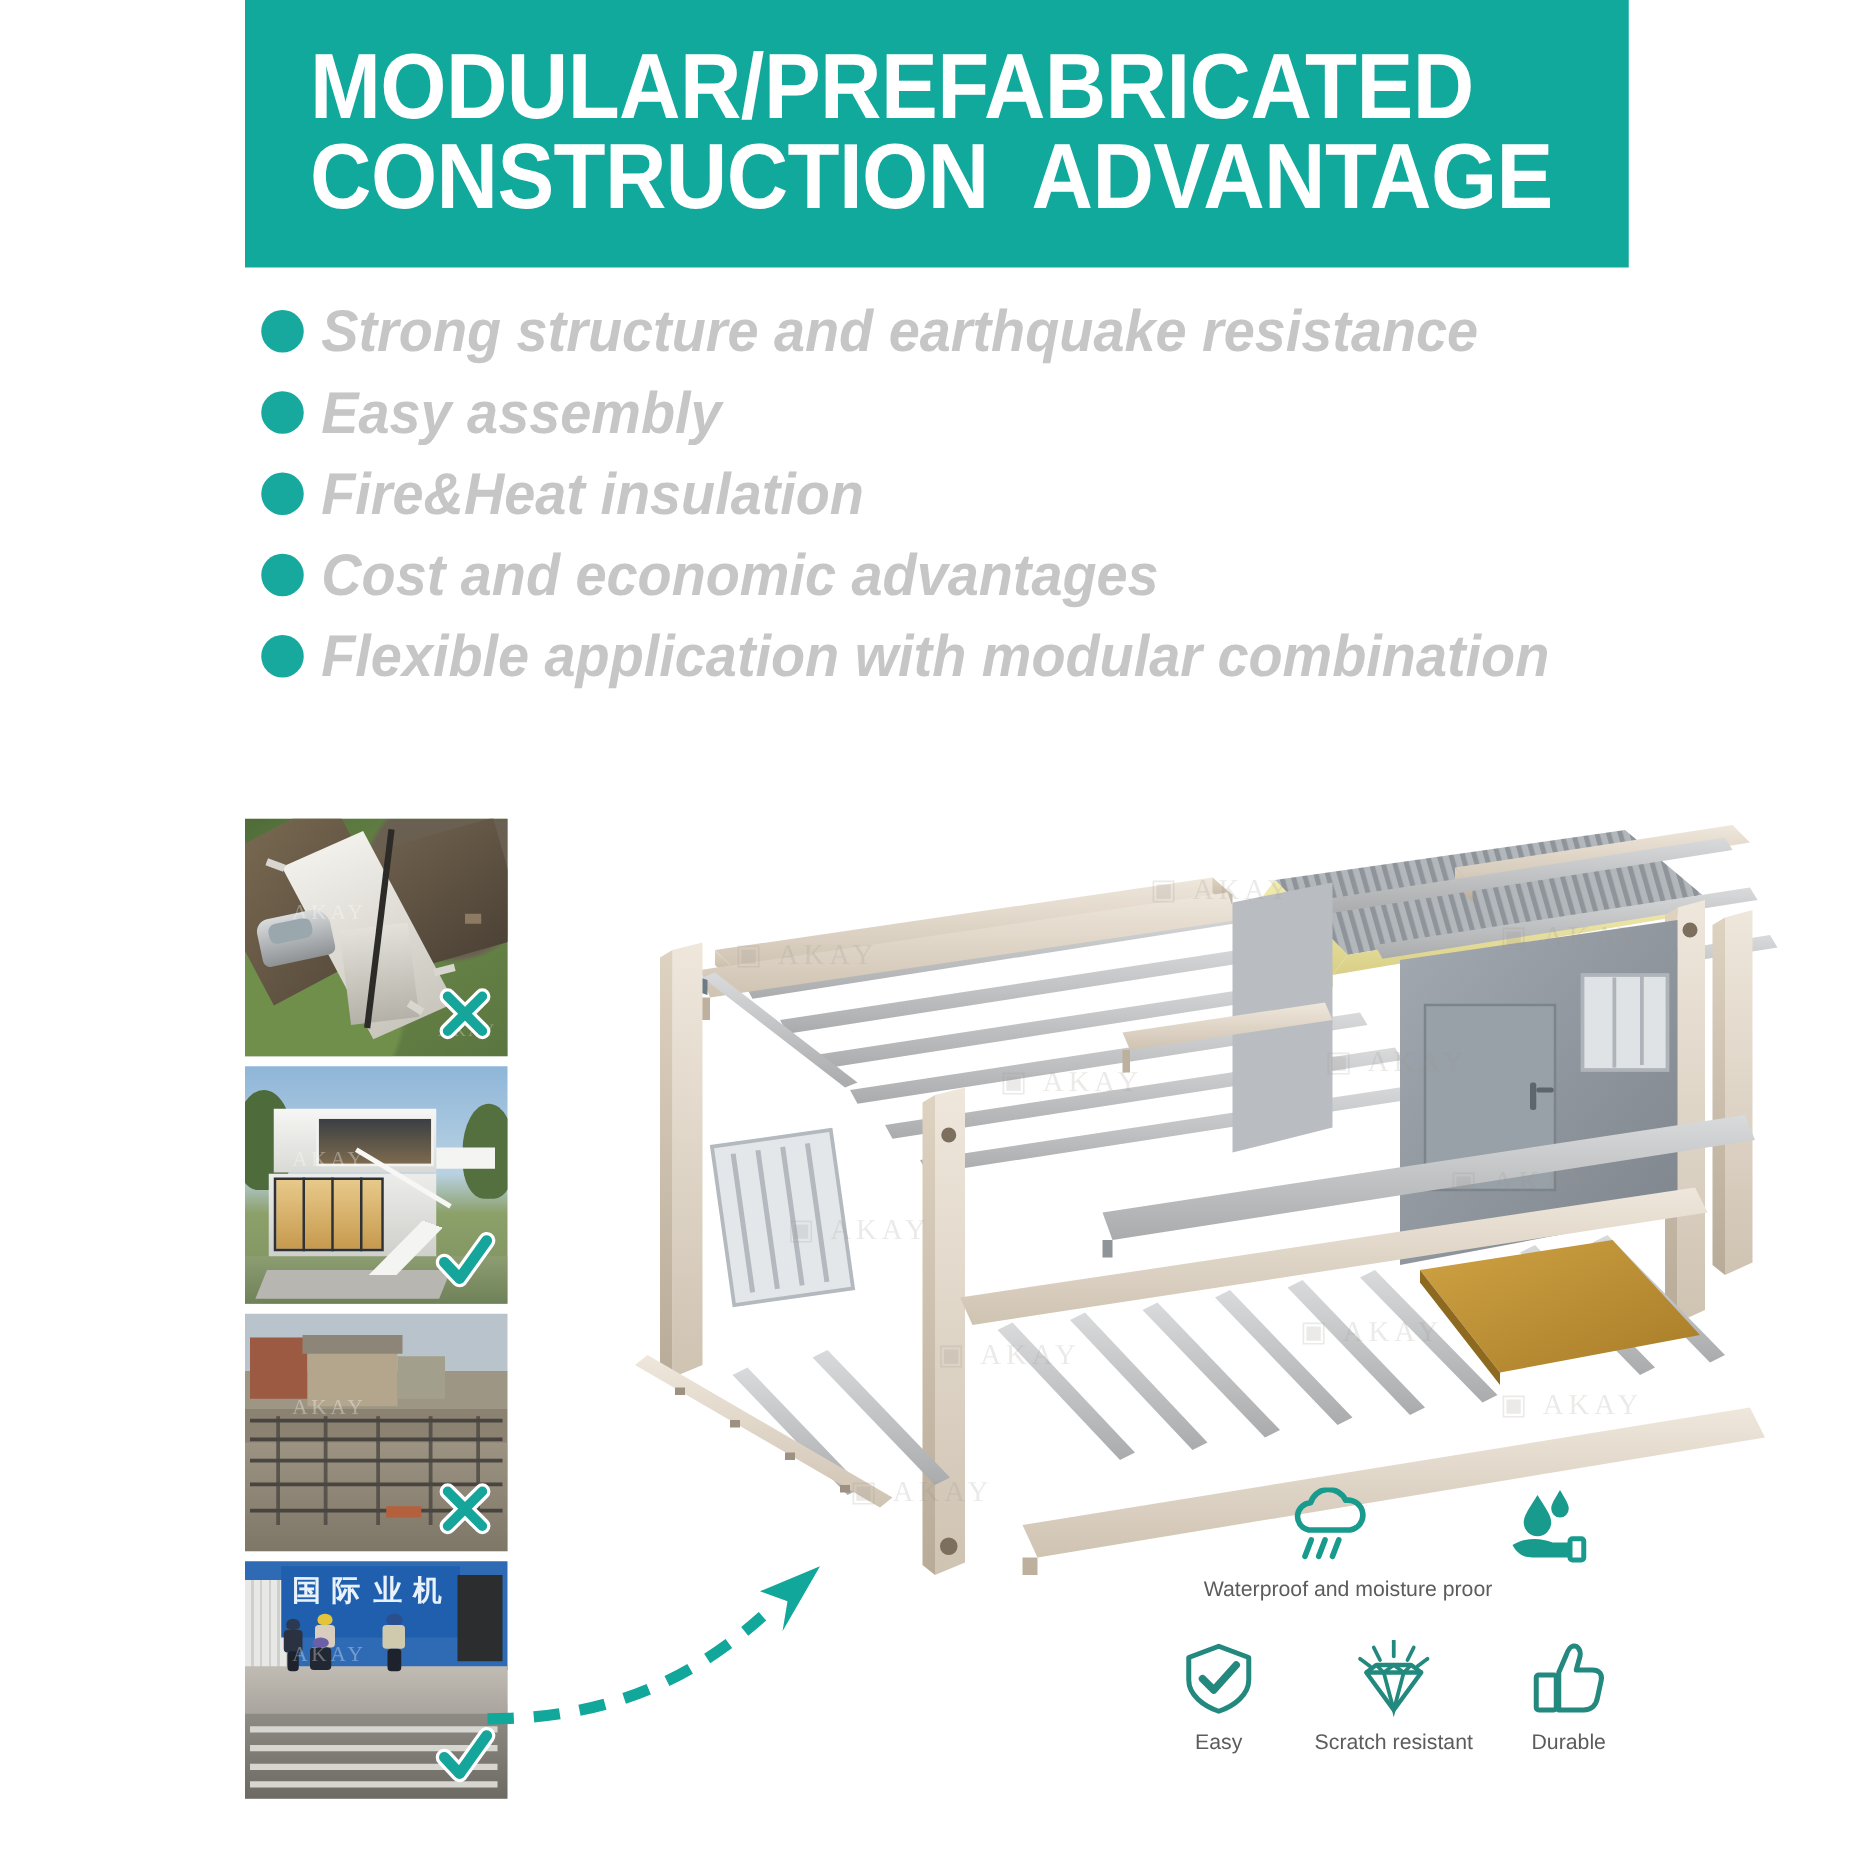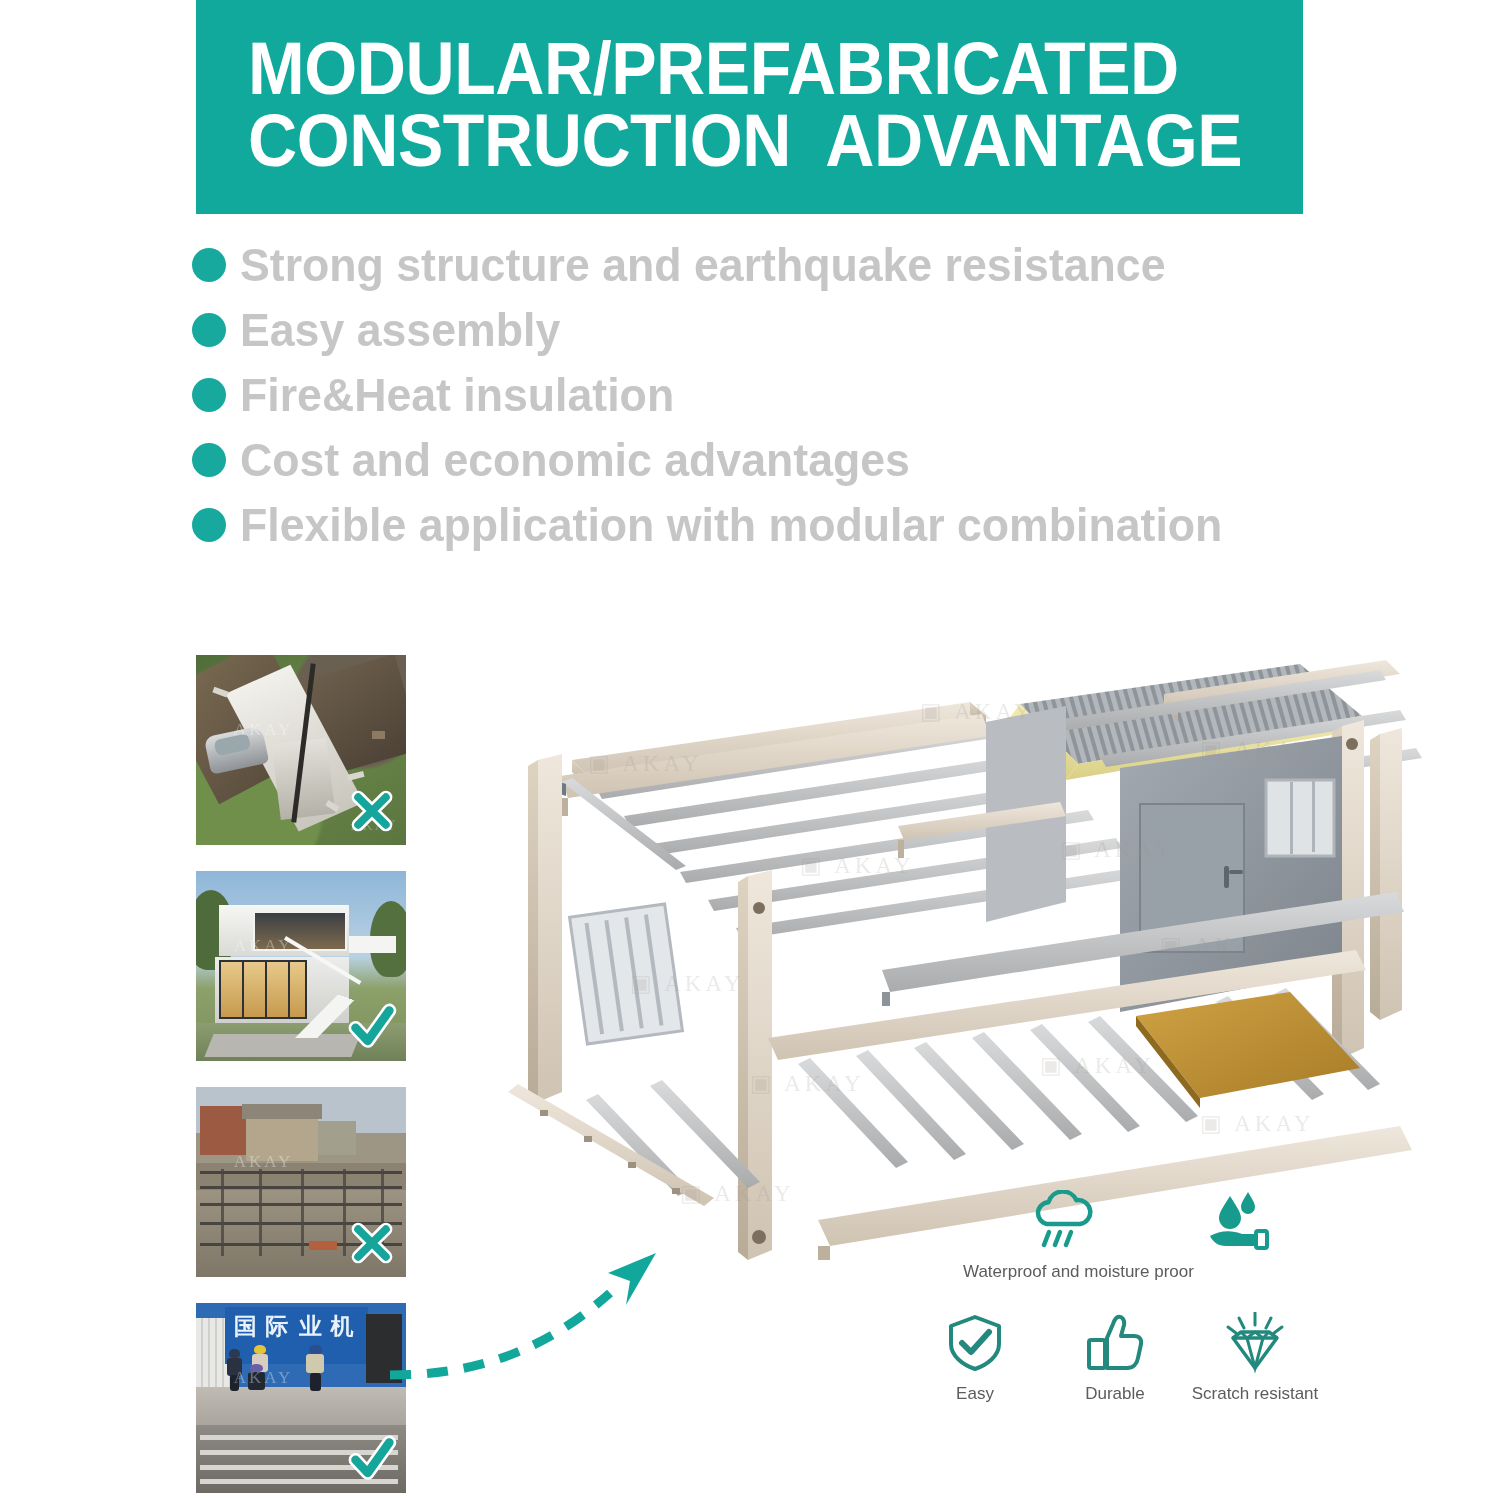--- a/index.html
+++ b/index.html
@@ -26,21 +26,21 @@
     font-size:74px;
     line-height:0.97;
     letter-spacing:-0.5px;
     transform:scaleX(0.92);
     transform-origin:left center;
     white-space:pre;
   }
 
   
   #bullet-list{
-    position:absolute; left:192px; top:232px; width:1160px;
+    position:absolute; left:209px; top:232px; width:1160px;font-style:italic;
   }
   .bullet-row{
     display:flex; align-items:center;
     height:65px;
   }
   .bullet-dot{
     width:34px; height:34px; border-radius:50%;
     background:#17A99E; flex:0 0 34px;
     margin-right:14px;
   }
@@ -57,21 +57,21 @@
   }
 
   
   #photo-column{
     position:absolute; left:196px; top:655px;
     width:210px;
   }
   .photo-card{
     position:relative;
     width:210px; height:190px;
-    margin-bottom:26px;
+    margin-bottom:8px;
     overflow:hidden;
     background:#9aa;
   }
   .photo-mark{
     position:absolute; right:8px; bottom:8px;
     width:52px; height:52px;
     z-index:4;
   }
   .wm-small{
     position:absolute; left:18%; top:34%;
@@ -534,39 +534,39 @@
   <div class="feat-row row2">
     <div class="feat">
       <svg width="64" height="62" viewBox="0 0 64 62">
         <path d="M32 5 L56 14 L56 32 C56 44, 44 53, 32 57 C20 53, 8 44, 8 32 L8 14 z" fill="none" stroke="#23897E" stroke-width="4" stroke-linejoin="round"></path>
         <path d="M19 31 L28 40 L46 20" fill="none" stroke="#23897E" stroke-width="6" stroke-linecap="round" stroke-linejoin="round"></path>
       </svg>
       <div class="feat-label">Easy</div>
     </div>
 
     <div class="feat">
-      <svg width="64" height="62" viewBox="0 0 64 62">
-        <rect x="6" y="28" width="16" height="28" rx="2" fill="none" stroke="#23897E" stroke-width="4"></rect>
-        <path d="M24 56 L44 56 C50 56, 54 52, 55 46 L58 32 C59 27, 56 24, 51 24 L38 24 L41 13
-                 C42 8, 39 4, 35 5 C32 6, 31 9, 30 12 L24 26 z" fill="none" stroke="#23897E" stroke-width="4" stroke-linejoin="round"></path>
-      </svg>
-      <div class="feat-label">Durable</div>
-    </div>
-
-    <div class="feat">
       <svg width="72" height="62" viewBox="0 0 72 62">
         <g stroke="#23897E" stroke-width="3" stroke-linecap="round">
           <line x1="20" y1="6" x2="25" y2="16"></line>
           <line x1="36" y1="1" x2="36" y2="13"></line>
           <line x1="52" y1="6" x2="47" y2="16"></line>
           <line x1="9" y1="15" x2="17" y2="21"></line>
           <line x1="63" y1="15" x2="55" y2="21"></line>
         </g>
         <path d="M14 26 L58 26 L36 56 z" fill="none" stroke="#23897E" stroke-width="3.5" stroke-linejoin="round"></path>
         <path d="M14 26 L22 20 L50 20 L58 26" fill="none" stroke="#23897E" stroke-width="3.5" stroke-linejoin="round"></path>
         <path d="M22 20 L28 26 L36 20 L44 26 L50 20" fill="none" stroke="#23897E" stroke-width="3"></path>
         <path d="M28 26 L36 56 L44 26" fill="none" stroke="#23897E" stroke-width="3"></path>
       </svg>
       <div class="feat-label">Scratch resistant</div>
     </div>
 
+    <div class="feat">
+      <svg width="64" height="62" viewBox="0 0 64 62">
+        <rect x="6" y="28" width="16" height="28" rx="2" fill="none" stroke="#23897E" stroke-width="4"></rect>
+        <path d="M24 56 L44 56 C50 56, 54 52, 55 46 L58 32 C59 27, 56 24, 51 24 L38 24 L41 13
+                 C42 8, 39 4, 35 5 C32 6, 31 9, 30 12 L24 26 z" fill="none" stroke="#23897E" stroke-width="4" stroke-linejoin="round"></path>
+      </svg>
+      <div class="feat-label">Durable</div>
+    </div>
+
   </div>
 </div>
 
 </body></html>

